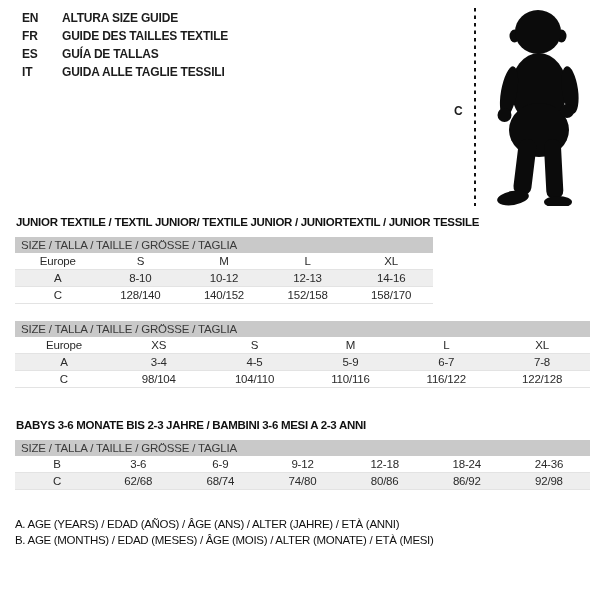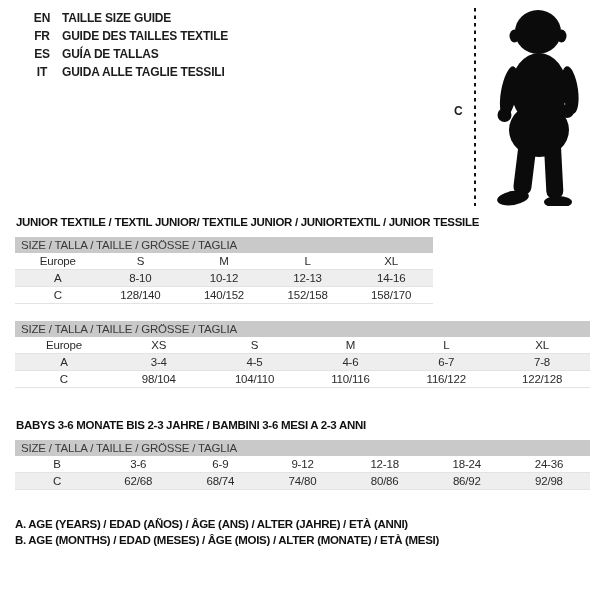--- a/index.html
+++ b/index.html
@@ -4,21 +4,21 @@
 <style>
   html,body{margin:0;padding:0;background:#fff;}
   .canvas{
     position:relative;width:600px;height:600px;background:#fff;overflow:hidden;
     font-family:"Liberation Sans","DejaVu Sans",sans-serif;color:#1c1c1c;
   }
   
   .top{position:relative;height:208px;}
   .langs{padding:9px 0 0 22px;}
   .lang-row{display:flex;line-height:18px;font-size:12px;font-weight:bold;letter-spacing:-0.2px;}
-  .lang-code{width:40px;flex:0 0 40px;text-align:center;}
+  .lang-code{width:40px;flex:0 0 40px;}
   .figure{position:absolute;top:6px;left:448px;width:145px;height:202px;}
   .dashline{position:absolute;left:26px;top:2px;height:198px;width:2px;}
   .c-label{position:absolute;left:6px;top:98px;font-size:12px;font-weight:bold;}
   .baby{position:absolute;left:40px;top:0;width:100px;height:200px;}
   
   .sec{margin-left:15px;}
   .sec-title{margin:0 8px 7px 1px;font-size:11.5px;font-weight:bold;letter-spacing:-0.3px;color:#111;line-height:15px;}
   .subsc{font-size:8px;vertical-align:sub;}
   table{border-collapse:collapse;table-layout:fixed;font-size:11.5px;color:#2a2a2a;letter-spacing:-0.2px;}
   .t-junior{width:418px;}
@@ -26,32 +26,32 @@
   td{text-align:center;padding:0 4px;height:16px;overflow:hidden;white-space:nowrap;}
   td.hbar{background:#c9c9c9;text-align:left;padding-left:6px;color:#3a3a3a;}
   td.lbl{text-align:center;padding-left:6px;width:62px;}
   tr.brow{border-bottom:1px solid #e3e3e3;}
   tr.shade td{background:#eeeeee;}
   .sec1{margin-top:7px;}
   .sec2{margin-top:17px;}
   .sec3{margin-top:15px;}
   
   .notes{margin:26px 0 0 15px;}
-  .note{font-size:11.5px;font-weight:bold;letter-spacing:-0.3px;line-height:16px;color:#111;}
+  .note{font-size:11.5px;font-weight:normal;letter-spacing:-0.3px;line-height:16px;color:#111;}
 </style>
 </head>
 <body>
 
 <div class="canvas">
 
   <div class="top">
     <div class="langs">
       <div class="lang-row">
         <span class="lang-code">EN</span>
-        <span class="lang-title">TAILLE SIZE GUIDE</span>
+        <span class="lang-title">ALTURA SIZE GUIDE</span>
       </div>
       <div class="lang-row">
         <span class="lang-code">FR</span>
         <span class="lang-title">GUIDE DES TAILLES TEXTILE</span>
       </div>
       <div class="lang-row">
         <span class="lang-code">ES</span>
         <span class="lang-title">GUÍA DE TALLAS</span>
       </div>
       <div class="lang-row">
@@ -128,21 +128,21 @@
         <td>XS</td>
         <td>S</td>
         <td>M</td>
         <td>L</td>
         <td>XL</td>
       </tr>
       <tr class="brow shade">
         <td class="lbl">A</td>
         <td>3-4</td>
         <td>4-5</td>
-        <td>4-6</td>
+        <td>5-9</td>
         <td>6-7</td>
         <td>7-8</td>
       </tr>
       <tr class="brow">
         <td class="lbl">C</td>
         <td>98/104</td>
         <td>104/110</td>
         <td>110/116</td>
         <td>116/122</td>
         <td>122/128</td>

